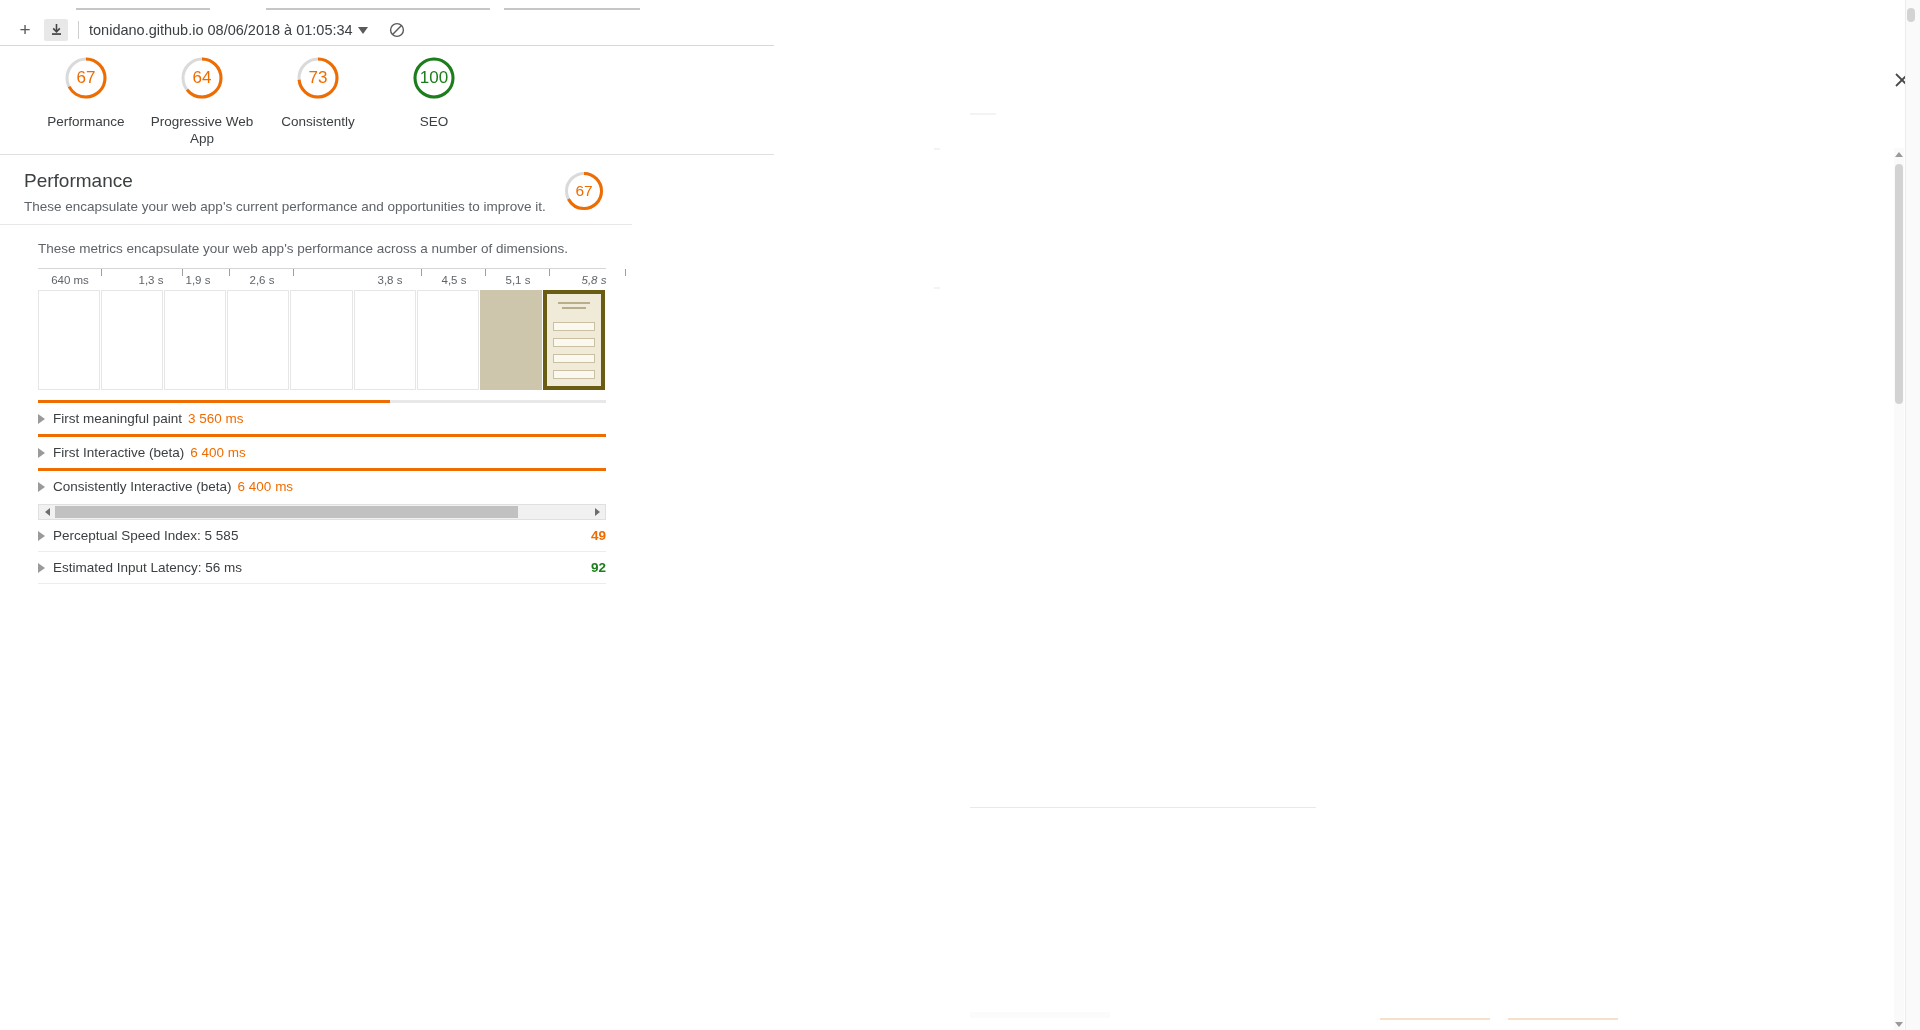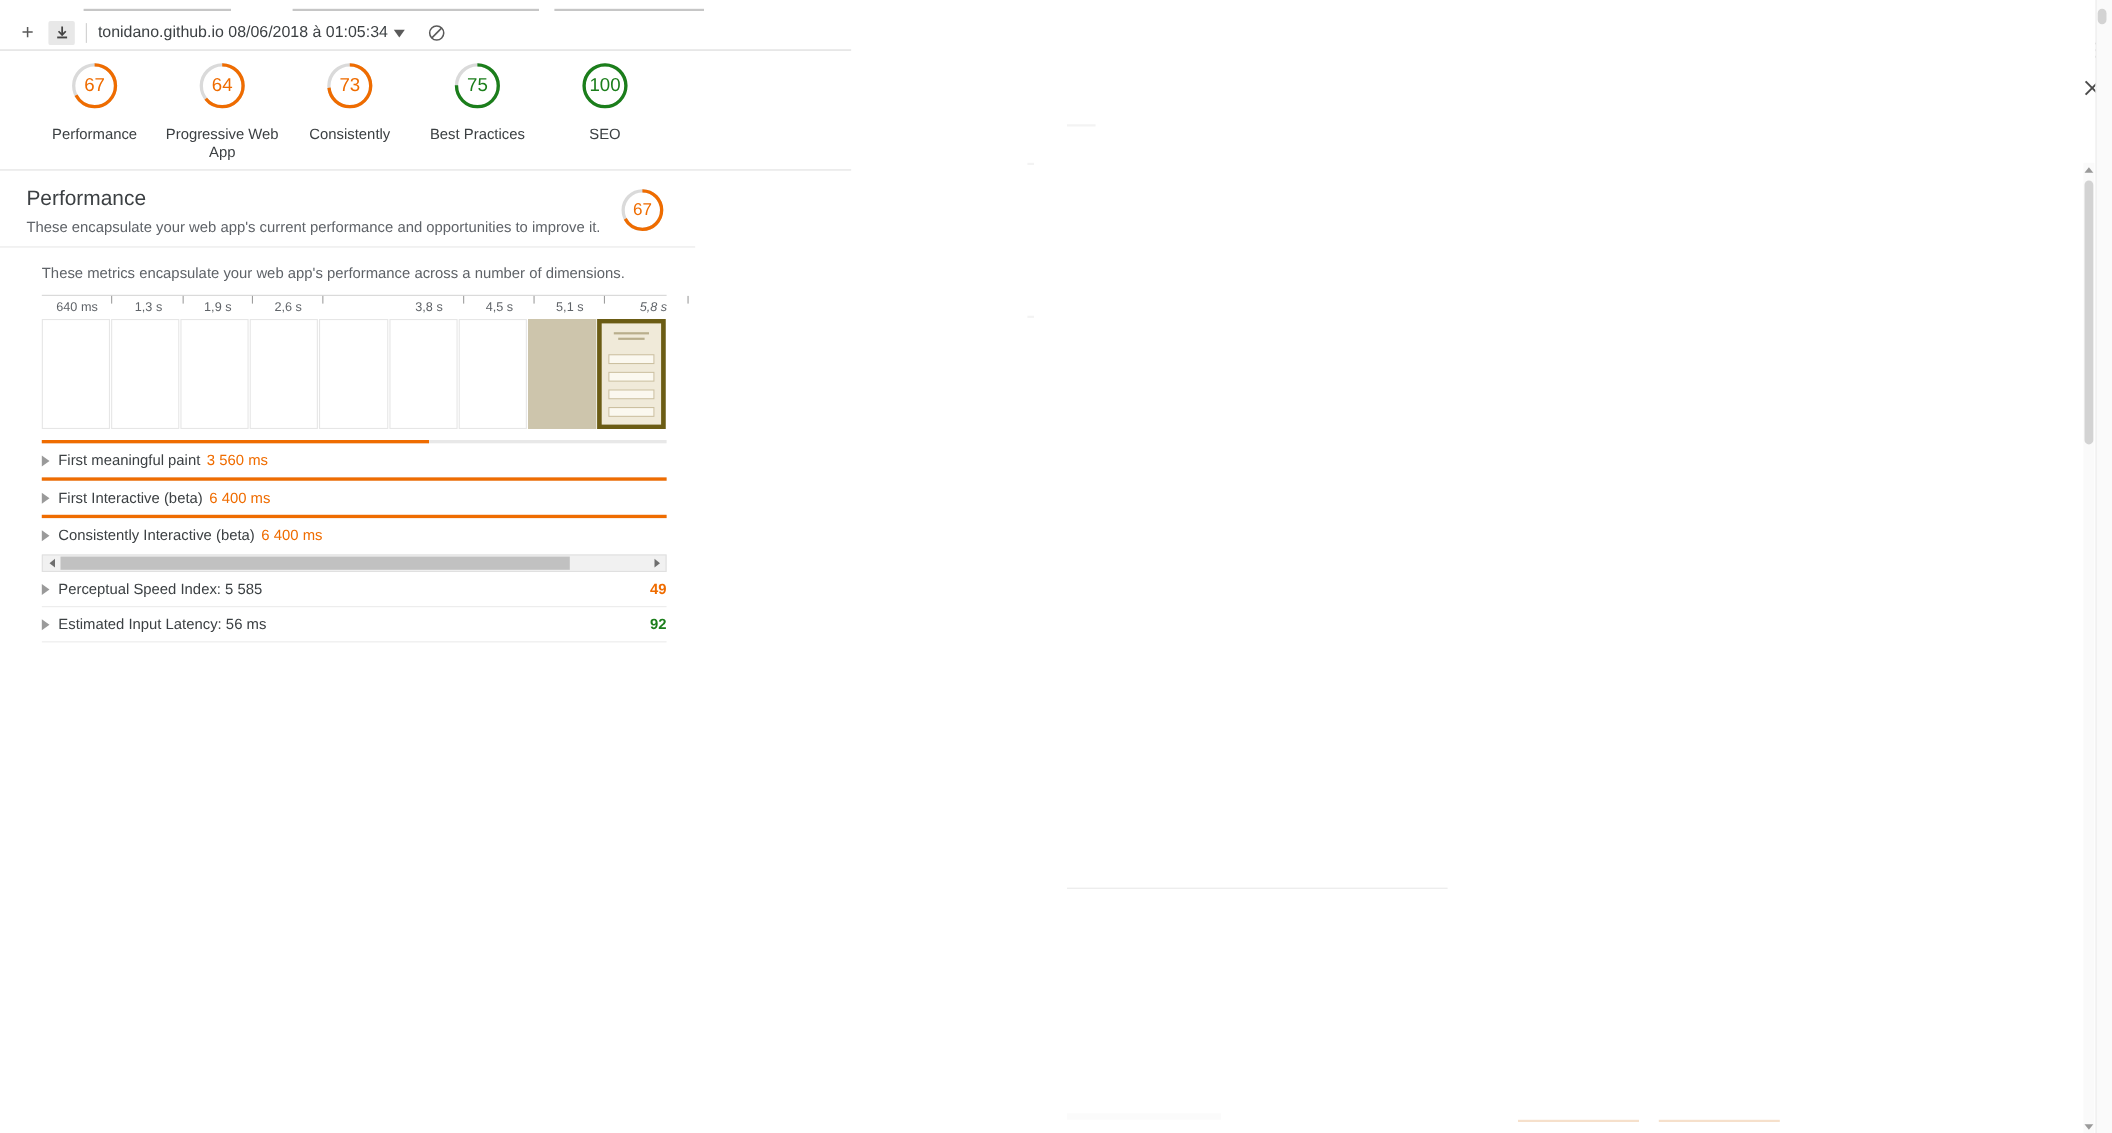--- a/index.html
+++ b/index.html
@@ -233,30 +233,20 @@
         <div class="gauge-ring">
           <svg width="46" height="46" viewBox="0 0 46 46">
             <circle cx="23" cy="23" r="19" fill="none" stroke="#dadada" stroke-width="3"></circle>
             <circle cx="23" cy="23" r="19" fill="none" stroke="#ef6c00" stroke-width="3" stroke-dasharray="87.13 112.22" stroke-linecap="butt" transform="rotate(-90 23 23)"></circle>
           </svg>
           <div class="gauge-num" style="color:#ef6c00">73</div>
         </div>
         <div class="gauge-label">Consistently</div>
       </div>
 
-      <div class="gauge-item">
-        <div class="gauge-ring">
-          <svg width="46" height="46" viewBox="0 0 46 46">
-            <circle cx="23" cy="23" r="19" fill="none" stroke="#dadada" stroke-width="3"></circle>
-            <circle cx="23" cy="23" r="19" fill="none" stroke="#1b7e1b" stroke-width="3" stroke-dasharray="89.53 109.82" stroke-linecap="butt" transform="rotate(-90 23 23)"></circle>
-          </svg>
-          <div class="gauge-num" style="color:#1b7e1b">75</div>
-        </div>
-        <div class="gauge-label">Best Practices</div>
-      </div>
 
       <div class="gauge-item">
         <div class="gauge-ring">
           <svg width="46" height="46" viewBox="0 0 46 46">
             <circle cx="23" cy="23" r="19" fill="none" stroke="#dadada" stroke-width="3"></circle>
             <circle cx="23" cy="23" r="19" fill="none" stroke="#1b7e1b" stroke-width="3" stroke-dasharray="119.38 0" stroke-linecap="butt" transform="rotate(-90 23 23)"></circle>
           </svg>
           <div class="gauge-num" style="color:#1b7e1b">100</div>
         </div>
         <div class="gauge-label">SEO</div>
@@ -277,21 +267,21 @@
           <div class="gauge-num" style="color:#ef6c00">67</div>
         </div>
       </div>
 
       <div class="cat-body">
         <div class="sub-desc">These metrics encapsulate your web app's performance across a number of dimensions.</div>
 
         <div class="filmstrip-wrap">
           <div class="ticks">
             <div class="tick" style="left:0px;width:64px;">640 ms</div>
-            <div class="tick" style="left:65px;width:64px;">1,3 s</div>
+            <div class="tick" style="left:81px;width:64px;">1,3 s</div>
             <div class="tick" style="left:128px;width:64px;">1,9 s</div>
             <div class="tick" style="left:192px;width:64px;">2,6 s</div>
             <div class="tick" style="left:256px;width:64px;margin-top:40px;">3,2 s</div>
             <div class="tick" style="left:320px;width:64px;">3,8 s</div>
             <div class="tick" style="left:384px;width:64px;">4,5 s</div>
             <div class="tick" style="left:448px;width:64px;">5,1 s</div>
             <div class="tick" style="left:524px;width:64px;font-style:italic;">5,8 s</div>
           </div>
           <div class="frames">
             <div class="frame"></div>

